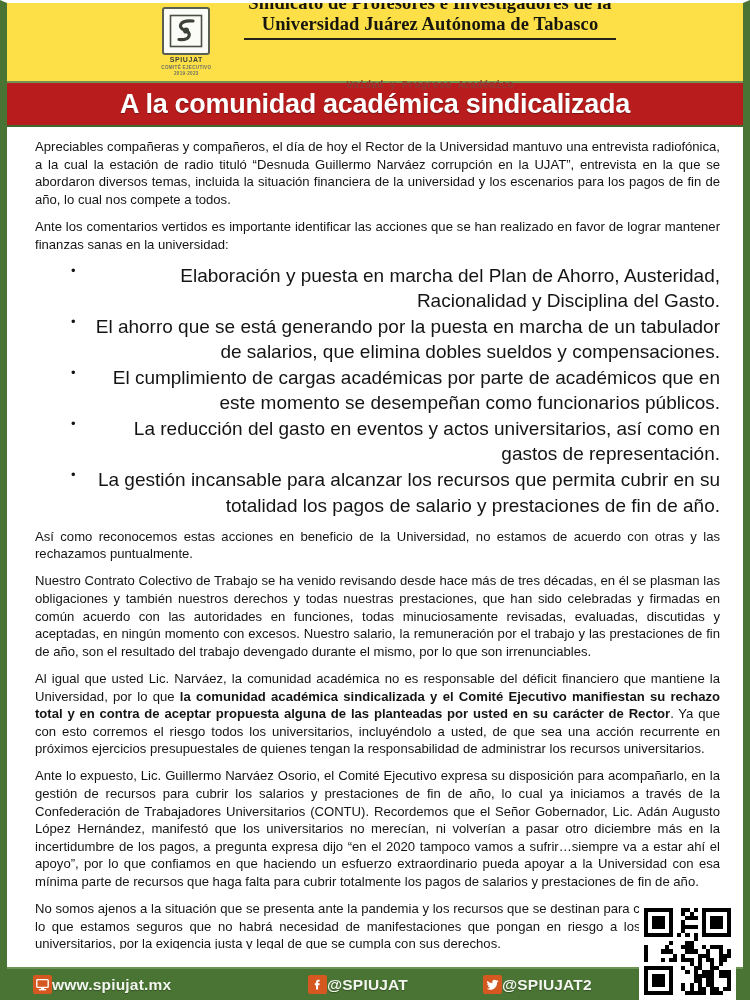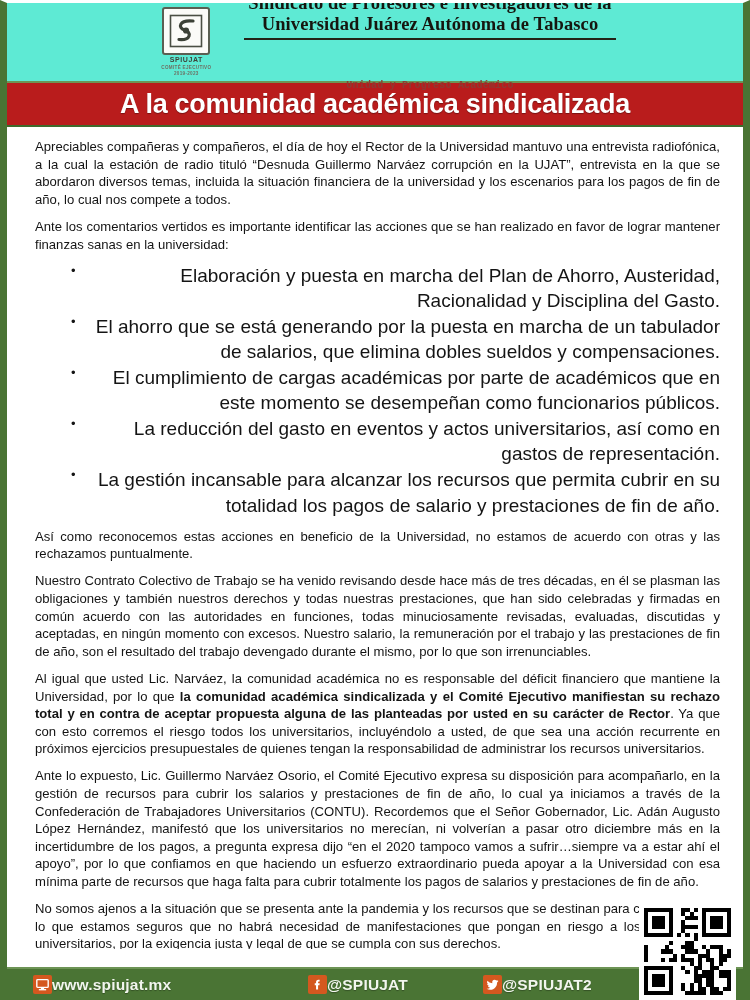--- a/index.html
+++ b/index.html
@@ -24,21 +24,21 @@
     border-left: 7px solid #4a7434;
     border-right: 7px solid #4a7434;
     border-top: 3px solid #ffffff;
     overflow: hidden;
   }
 
   
   .masthead {
     position: relative;
     height: 78px;
-    background: #5eead4;
+    background: #fde047;
     display: flex;
     align-items: center;
     justify-content: center;
     padding-left: 0;
   }
 
   .logo-block {
     display: flex;
     flex-direction: column;
     align-items: center;

